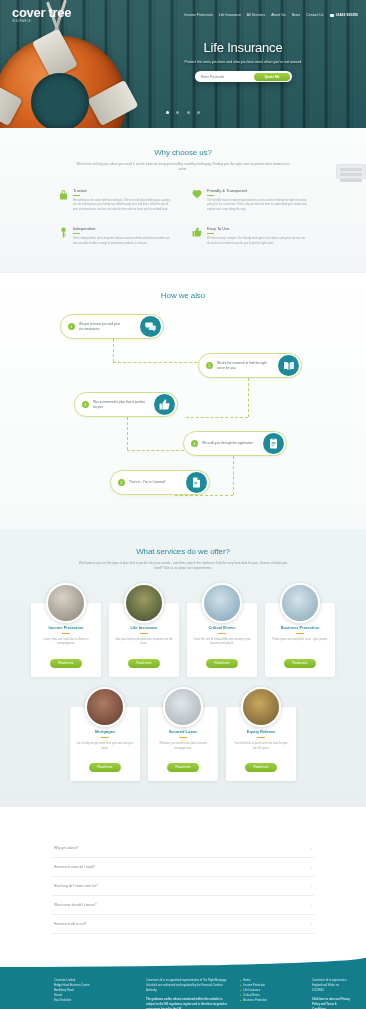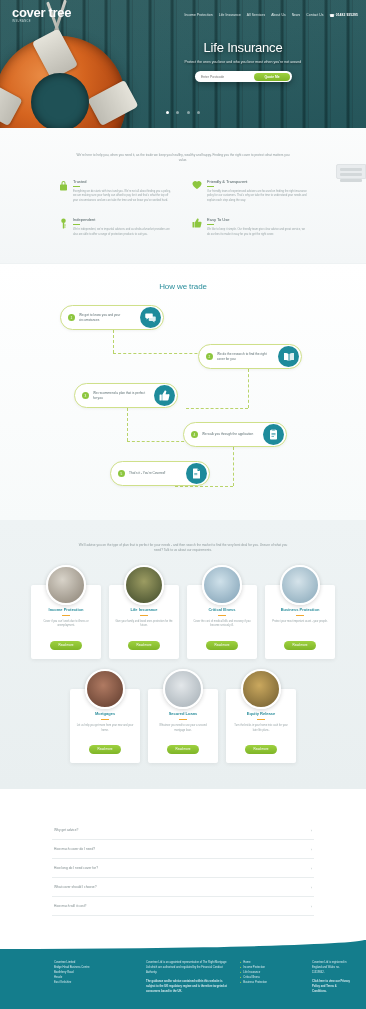--- a/index.html
+++ b/index.html
@@ -310,20 +310,21 @@
 
     <div class="dots">
       <span class="on"></span>
       <span></span>
       <span></span>
       <span></span>
     </div>
   </section>
 
   <section class="why">
+    <h2 class="sec-title">Why choose us?</h2>
     <p class="sec-sub">We're here to help you, when you need it, as the trade we keep you healthy, wealthy and happy. Finding you the right cover to protect what matters you value.</p>
 
     <div class="side-widget">
       <i></i>
       <i></i>
       <i></i>
     </div>
 
     <div class="why-grid">
       <div class="feat">
@@ -378,21 +379,21 @@
         <div>
           <h3 class="feat-h">Easy To Use</h3>
           <div class="feat-rule"></div>
           <p class="feat-p">We like to keep it simple. Our friendly team give clear advice and great service, we do our best to make it easy for you to get the right cover.</p>
         </div>
       </div>
     </div>
   </section>
 
   <section class="how">
-    <h2 class="sec-title">How we trade</h2>
+    <h2 class="sec-title">How we also</h2>
 
     <div class="flow">
 
       <div class="conn" style="left:113px; top:25px; height:23px;"></div>
       <div class="cx" style="left:113px; top:48px; width:115px;"></div>
       <div class="conn" style="left:228px; top:48px; height:16px;"></div>
 
       <div class="conn" style="left:248px; top:64px; height:39px;"></div>
       <div class="cx" style="left:186px; top:103px; width:62px;"></div>
 
@@ -458,20 +459,21 @@
               <path d="M11 1v5h5" fill="#1e8b9b"></path>
               <rect x="4.5" y="10" width="6" height="1.2" fill="#1e8b9b"></rect>
               <rect x="4.5" y="13" width="6" height="1.2" fill="#1e8b9b"></rect>
             </svg>
         </span>
       </div>
     </div>
   </section>
 
   <section class="serv">
+    <h2 class="sec-title">What services do we offer?</h2>
     <p class="sec-sub">We'll advise you on the type of plan that is perfect for your needs - and then search the market to find the very best deal for you. Unsure of what you need? Talk to us about our requirements.</p>
 
     <div class="cards">
       <div class="card">
         <div class="card-photo ph-a"></div>
         <h3 class="card-h">Income Protection</h3>
         <div class="card-rule"></div>
         <p class="card-p">Cover if you can't work due to illness or unemployment.</p>
         <button class="card-btn">Read more</button>
       </div>

